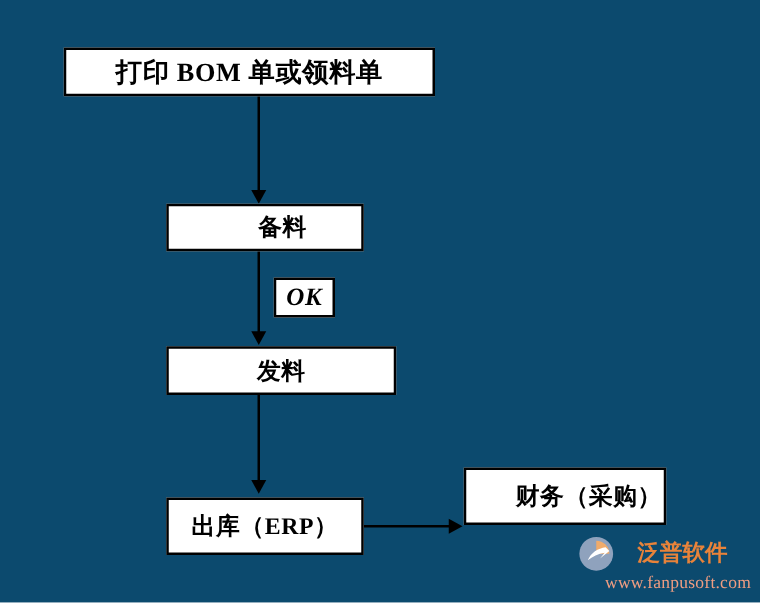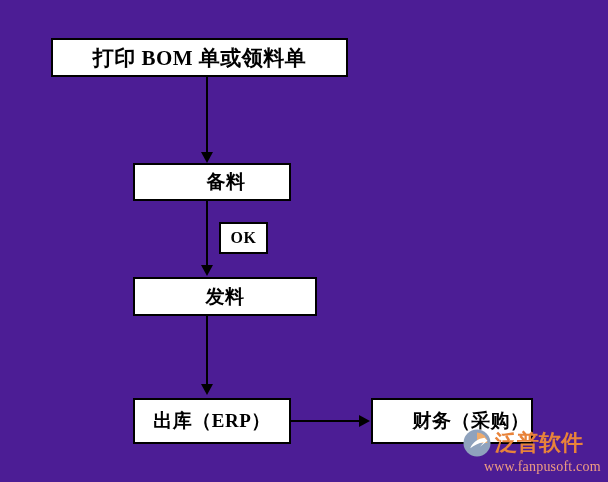--- a/index.html
+++ b/index.html
@@ -4,21 +4,21 @@
 <style>
   html, body {
     margin: 0;
     padding: 0;
     background: #ffffff;
   }
   #page {
     position: relative;
     width: 608px;
     height: 482px;
-    background: #4c1d95;
+    background: #0c4a6e;
     overflow: hidden;
     font-family: "Liberation Serif", "DejaVu Serif", serif;
   }
 
   
   .node {
     position: absolute;
     box-sizing: border-box;
     border: 2px solid #000000;
     background: #ffffff;
@@ -47,34 +47,35 @@
     left: 133px; top: 277px;
     width: 184px; height: 39px;
     font-size: 19px;
   }
   #node-outbound {
     left: 133px; top: 398px;
     width: 158px; height: 46px;
     font-size: 19px;
   }
   #node-finance {
-    left: 371px; top: 398px;
+    left: 371px; top: 374px;
     width: 162px; height: 46px;
     font-size: 19px;
     padding-left: 38px;
   }
 
   
   #node-ok {
     left: 219px; top: 222px;
     width: 49px; height: 32px;
     border-width: 2px;
-    font-size: 16px;
+    font-size: 20px;
     font-weight: bold;
     letter-spacing: 0.5px;
+    font-style: italic;
   }
 
   
   .vline {
     position: absolute;
     width: 2px;
     background: #000000;
     z-index: 2;
   }
   .hline {
@@ -128,23 +129,23 @@
     left: 0; top: 0;
     display: flex;
     align-items: center;
   }
   #wm-logo {
     width: 30px;
     height: 30px;
     flex: 0 0 auto;
   }
   #wm-brand {
-    margin-left: 3px;
+    margin-left: 18px;
     font-family: "DejaVu Sans", "Liberation Sans", sans-serif;
-    font-size: 22px;
+    font-size: 18px;
     font-weight: bold;
     color: #e8833a;
     letter-spacing: 0px;
     line-height: 1;
     white-space: nowrap;
   }
   #wm-url {
     position: absolute;
     left: 22px;
     top: 31px;

